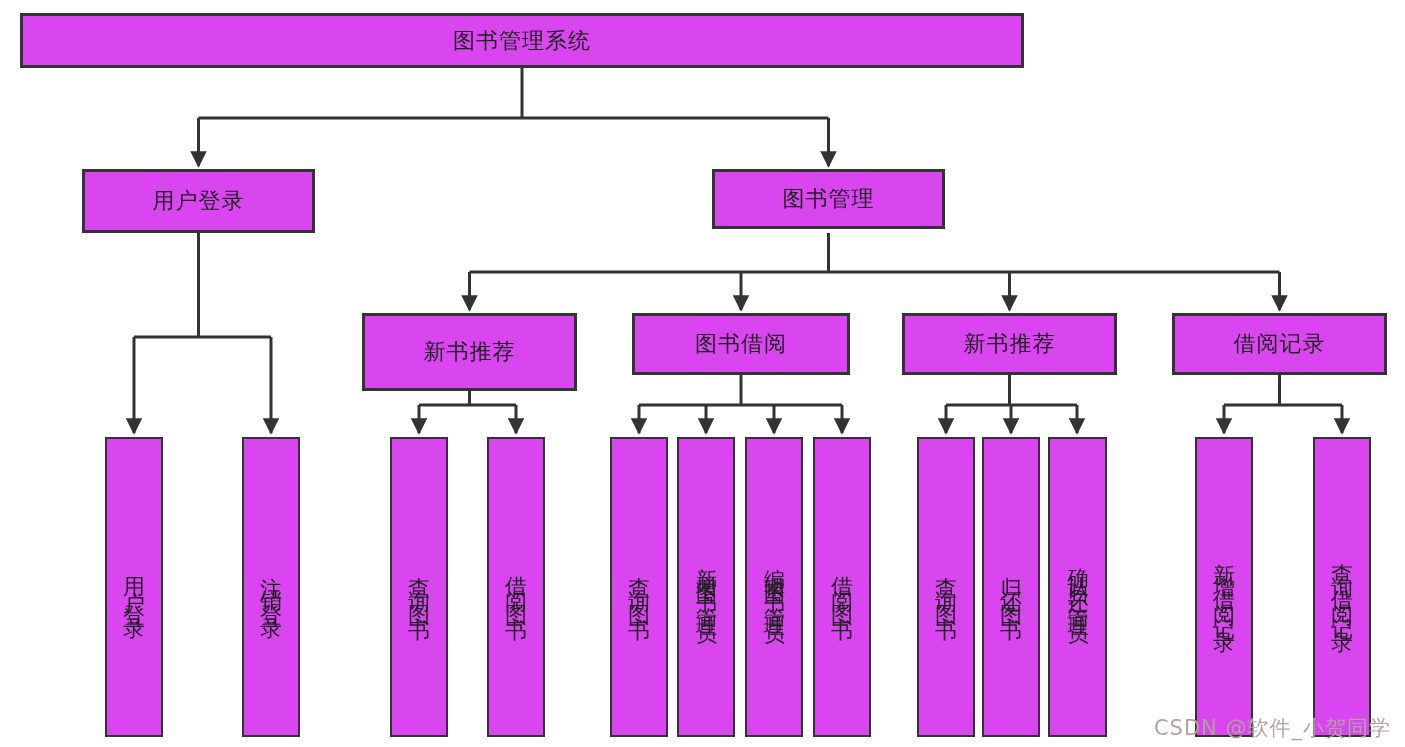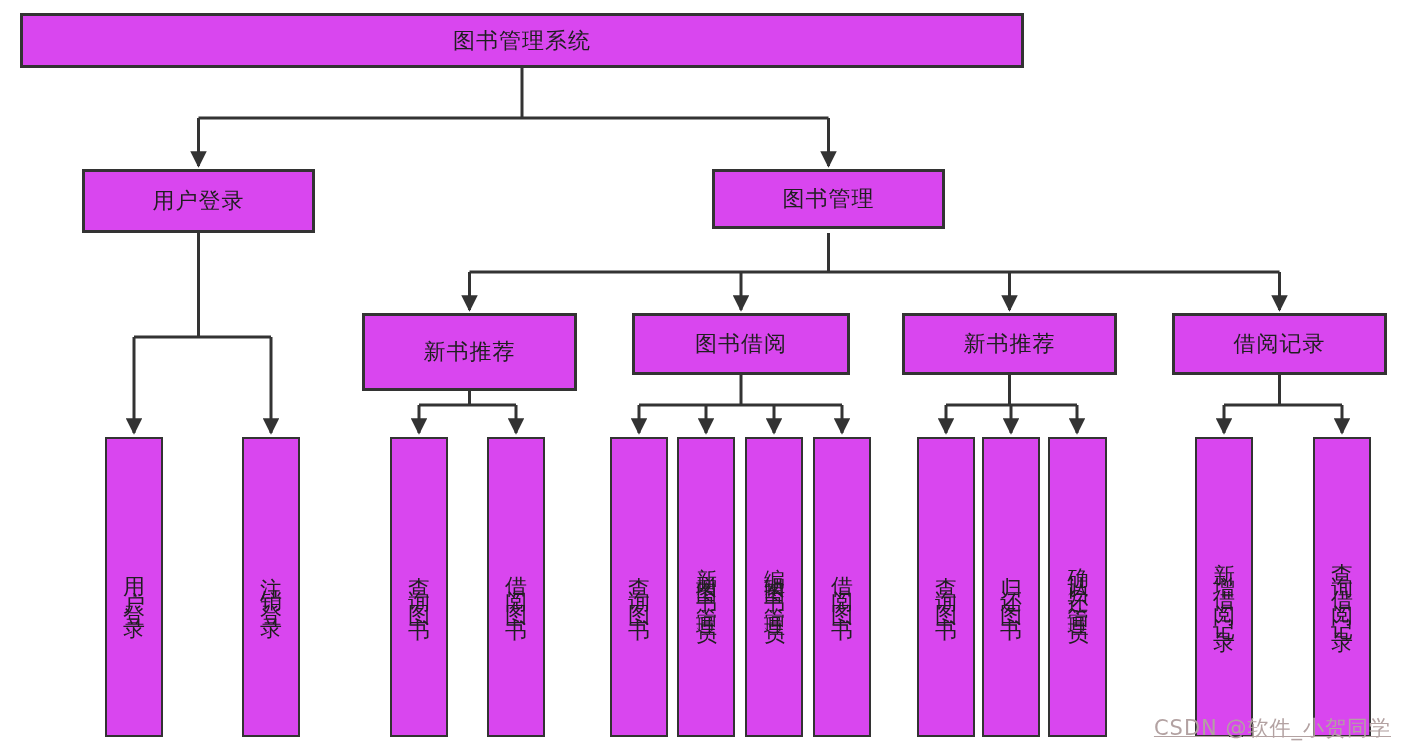--- a/index.html
+++ b/index.html
@@ -15,21 +15,21 @@
     font-size:22px;letter-spacing:1px;white-space:nowrap;z-index:2;
   }
   .leaf{border-width:2.5px;}
   .vtext{
     writing-mode:vertical-rl;text-orientation:mixed;
     font-size:22px;line-height:1;letter-spacing:14px;
   }
   .vtext.long{font-size:21px;letter-spacing:8px;}
   .watermark{
     position:absolute;right:14px;bottom:5px;z-index:3;
-    font-size:21px;color:#b3a2a2;text-decoration:underline;
+    font-size:21px;color:#b3a2a2;
     text-decoration-thickness:1px;letter-spacing:1px;
   }
 </style>
 </head>
 <body>
 
 <div class="canvas">
 
   <svg class="connectors" viewBox="0 0 1405 747" xmlns="http://www.w3.org/2000/svg">
     <defs>

